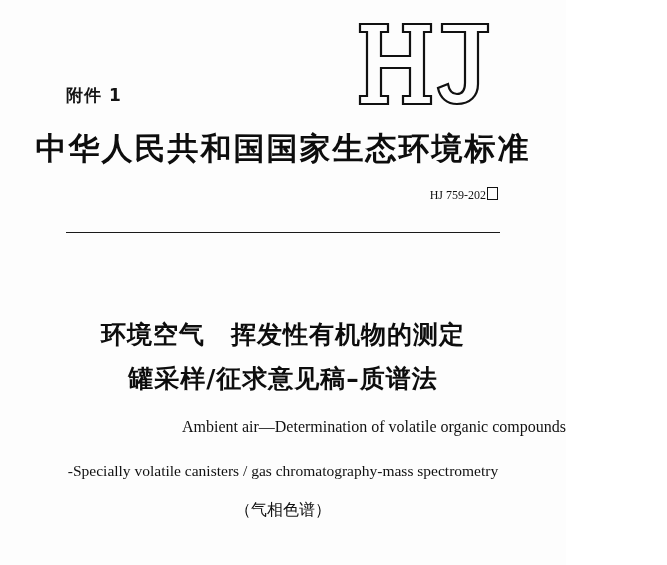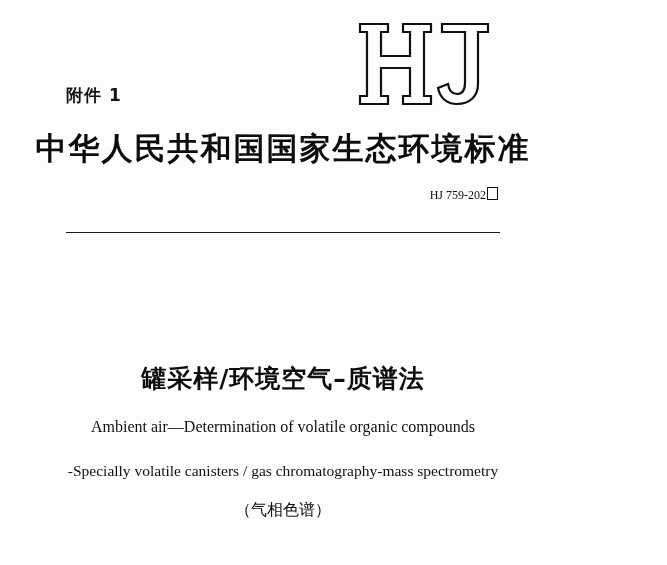--- a/index.html
+++ b/index.html
@@ -110,21 +110,21 @@
     font-size: 25px;
     letter-spacing: 1px;
     color: #0d0d0d;
   }
   
   .en-title-1 {
     position: absolute;
     left: 0;
     right: 0;
     top: 418px;
-    text-align: center;
+    text-align: right;
     font-family: "Liberation Serif", serif;
     font-size: 16px;
     color: #111111;
   }
   .en-title-2 {
     position: absolute;
     left: 0;
     right: 0;
     top: 462px;
     text-align: center;
@@ -163,22 +163,23 @@
   </div>
 
   <div class="standard-title">中华人民共和国国家生态环境标准</div>
 
   <div class="std-numbers">
     <div><span>HJ 759-202</span><span class="box-glyph"></span></div>
   </div>
 
   <div class="rule"></div>
 
+  <div class="cn-title-1">环境空气　挥发性有机物的测定</div>
 
-  <div class="cn-title-2">罐采样/环境空气–质谱法</div>
+  <div class="cn-title-2">罐采样/征求意见稿–质谱法</div>
 
   <div class="en-title-1">Ambient air—Determination of volatile organic compounds</div>
 
   <div class="en-title-2">-Specially volatile canisters / gas chromatography-mass spectrometry</div>
 
   <div class="draft-notice">（气相色谱）</div>
 
 </div>
 
 </body></html>

